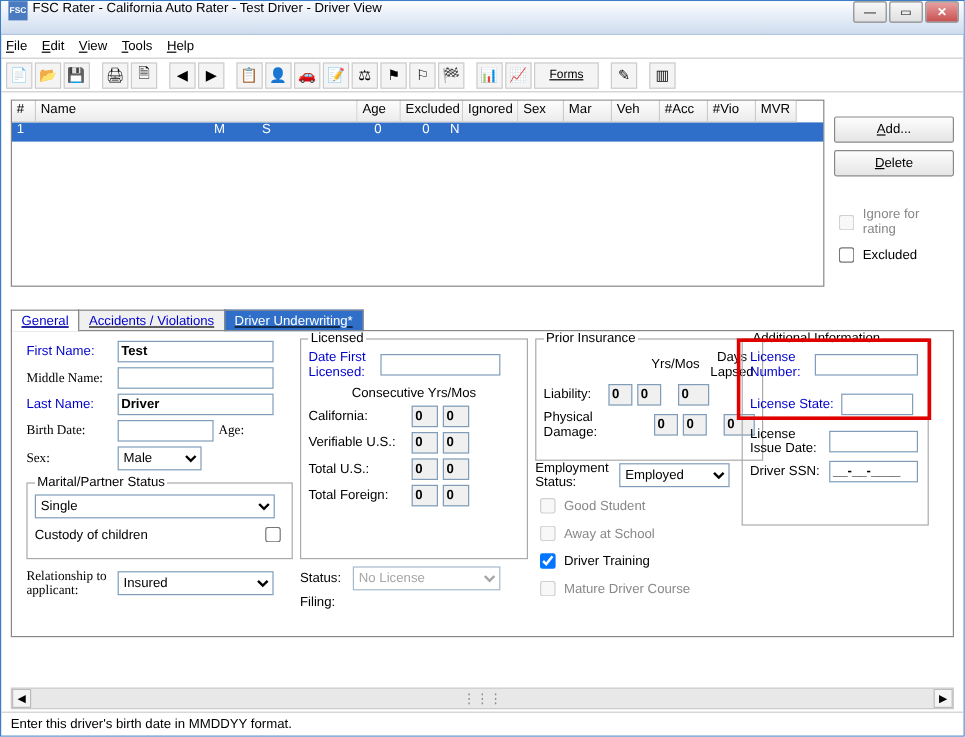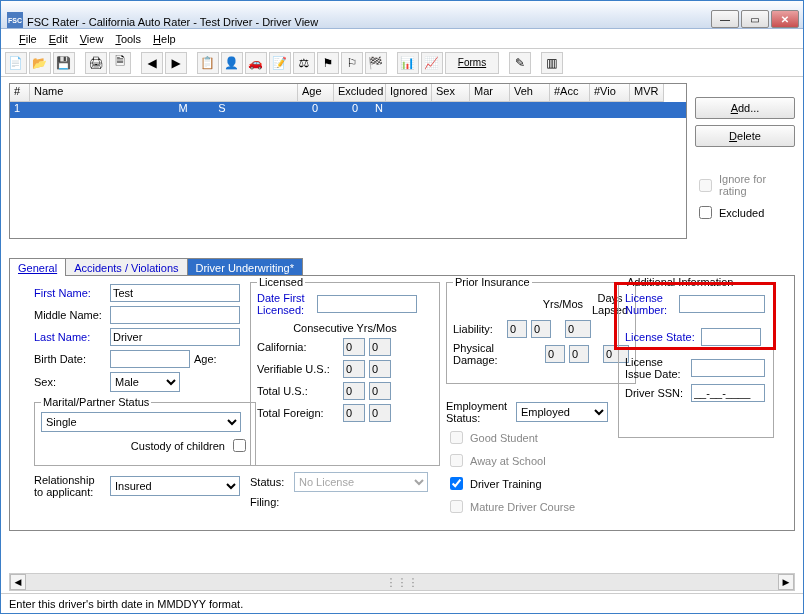--- a/index.html
+++ b/index.html
@@ -1,61 +1,61 @@
 <!DOCTYPE html>
 <html><head>
 <meta charset="utf-8">
 <style>
 * { box-sizing: border-box; font-family: Tahoma, Arial, sans-serif; font-size: 11px; }
 body { margin: 0; padding: 0; background: #fff; }
 .window { width: 804px; height: 614px; border: 1px solid #3b7ec7; background: #fff; display: flex; flex-direction: column; margin: 0; }
-.titlebar { height: 28px; background: linear-gradient(#fdfdfe, #e7eef8 45%, #d0ddee); display: flex; align-items: flex-end; padding: 0 4px 0 6px; border-bottom: 1px solid #a0b8d8; }
+.titlebar { height: 28px; background: linear-gradient(#fdfdfe, #e7eef8 45%, #d0ddee); display: flex; align-items: flex-start; padding: 0 4px 0 6px; border-bottom: 1px solid #a0b8d8; }
 .titlebar .icon { width: 16px; height: 16px; background: #4a7bc0; color: #fff; font-size: 7px; display: flex; align-items: center; justify-content: center; margin-right: 4px; font-weight: bold; }
 .titlebar .title { flex: 1; color: #000; }
 .titlebar .btns { display: flex; gap: 2px; }
 .titlebar .btn { width: 28px; height: 18px; border: 1px solid #888; background: linear-gradient(#f8f8f8,#e0e0e0); display: flex; align-items: center; justify-content: center; border-radius: 2px; font-size: 10px; }
 .titlebar .btn.close { background: linear-gradient(#e9a0a0,#c85050); color:#fff; font-weight:bold; }
-.menubar { height: 20px; display: flex; align-items: center; padding: 0 18px; gap: 12px; border-bottom: 1px solid #ccc; }
+.menubar { height: 20px; display: flex; align-items: center; padding: 0 4px; gap: 12px; border-bottom: 1px solid #ccc; }
 .menubar span u { text-decoration: underline; }
 .toolbar { height: 28px; border-bottom: 1px solid #ccc; display: flex; align-items: center; padding: 0 4px; gap: 2px; }
 .tb { width: 22px; height: 22px; border: 1px solid #ccc; background: #f4f4f4; display: flex; align-items: center; justify-content: center; font-size: 12px; }
 .tb.sep { width: 6px; border: none; background: transparent; }
 .tb.forms { width: 54px; font-size:10px; text-decoration: underline; }
 .content { flex: 1; padding: 6px 8px 0 8px; display: flex; flex-direction: column; }
 .grid-area { display: flex; gap: 8px; height: 156px; }
 .grid { flex: 1; border: 1px solid #888; background: #fff; position: relative; }
 .grid-header { display: flex; height: 18px; }
 .grid-header div { border-right: 1px solid #ccc; border-bottom: 1px solid #ccc; background: linear-gradient(#fdfdfd,#ececec); padding: 1px 4px; overflow: hidden; white-space: nowrap; }
 .grid-row { display: flex; height: 16px; background: #2f6fc9; color: #fff; }
 .grid-row div { padding: 0 4px; overflow: hidden; white-space: nowrap; }
 .c-num{width:20px}.c-name{width:268px}.c-age{width:36px}.c-excl{width:52px}.c-ign{width:46px}.c-sex{width:38px}.c-mar{width:40px}.c-veh{width:40px}.c-nacc{width:40px}.c-nvio{width:40px}.c-mvr{width:34px}
 .side-btns { width: 100px; display: flex; flex-direction: column; gap: 6px; padding-top: 14px; }
 .winbtn { height: 22px; border: 1px solid #888; background: linear-gradient(#fdfdfd,#e5e5e5); border-radius: 2px; }
 .checkrow { display: flex; align-items: center; gap: 4px; color: #888; }
 .checkrow.enabled { color: #000; }
 .checkrow input { width:13px; height:13px; }
-.tabs { margin-top: 18px; display: flex; }
+.tabs { margin-top: 18px; display: flex; text-decoration: underline; }
 .tab { padding: 3px 8px 2px 8px; border: 1px solid #888; border-bottom: none; background: #f0f0f0; margin-right: -1px; position: relative; top: 1px; }
 .tab.active { background: #fff; z-index: 2; }
 .tab.hl { background: #2f6fc9; color: #fff; }
 .tab.link { color: #0000cc; }
 .panel { border: 1px solid #888; padding: 8px; min-height: 256px; position: relative; }
 .row { display: flex; align-items: center; margin-bottom: 4px; gap: 4px; }
 .lbl { color: #0000cc; }
-.lbl.bk { color: #000; }
-.inp { height: 18px; border: 1px solid #7f9db9; background: #fff; padding: 0 2px; }
+.lbl.bk { color: #000; font-family: Liberation Serif, serif; }
+.inp { height: 18px; border: 1px solid #7f9db9; background: #fff; padding: 0 2px; font-weight: bold; }
 .inp.ro { background: #f0f0f0; }
 .sel { height: 20px; border: 1px solid #7f9db9; background: #fff; }
 fieldset { border: 1px solid #aaa; margin: 0; padding: 4px 6px 6px 6px; }
 .redbox { position: absolute; border: 3px solid #e00000; pointer-events: none; }
 .statusbar { height: 20px; border-top: 1px solid #ccc; padding: 2px 8px; display:flex; align-items:center; }
 .scrolltrack { height: 18px; margin: 6px 8px 2px 8px; background: #e8e8e8; border: 1px solid #ccc; position: relative; display:flex; align-items:center; }
 .scrolltrack .arrow { width: 16px; height: 16px; background: #f4f4f4; border:1px solid #bbb; display:flex;align-items:center;justify-content:center;font-size:9px;}
 .scrolltrack .thumb { flex:1; height: 16px; display:flex;align-items:center;justify-content:center; color:#888;}
-.panel .grp-name { position:absolute; left:24px; top:8px; width:222px; }
+.panel .grp-name { position:absolute; left:12px; top:8px; width:222px; }
 .panel .grp-lic { position:absolute; left:240px; top:0px; width:190px; }
 .panel .grp-prior { position:absolute; left:436px; top:0px; width:166px; }
 .panel .grp-addl { position:absolute; left:608px; top:0px; width:156px; }
 </style>
 </head>
 <body>
 
 <div class="window">
   <div class="titlebar">
     <div class="icon">FSC</div>
@@ -174,21 +174,21 @@
             <input class="inp" style="width: 80px;">
             <span class="lbl bk">Age:</span>
           </div>
         <div class="row">
             <span class="lbl bk" style="width:72px">Sex:</span>
             <select class="sel" style="width:70px"><option>Male</option></select>
           </div>
         <fieldset>
           <legend>Marital/Partner Status</legend>
           <select class="sel" style="width:200px"><option>Single</option></select>
-          <div class="row" style="margin-top:4px;justify-content:flex-end">
+          <div class="row" style="margin-top:4px;justify-content:space-between">
               <span>Custody of children</span>
               <input type="checkbox" style="">
             </div>
         </fieldset>
         <div class="row" style="margin-top:8px">
             <span class="lbl bk" style="width:72px">Relationship to applicant:</span>
             <select class="sel" style="width:130px"><option>Insured</option></select>
           </div>
       </div>
 
@@ -218,21 +218,21 @@
               <input class="inp ro" style="width: 22px;" value="0">
             </div>
           <div class="row">
               <span style="width:82px">Total Foreign:</span>
               <input class="inp ro" style="width: 22px;" value="0">
               <input class="inp ro" style="width: 22px;" value="0">
             </div>
         </fieldset>
         <div class="row" style="margin-top:6px">
             <span style="width:40px">Status:</span>
-            <select class="sel" style="width:134px" disabled=""><option>No License</option></select>
+            <select class="sel" style="width:123px" disabled=""><option>No License</option></select>
           </div>
         <div class="row">
             <span style="width:40px">Filing:</span>
           </div>
       </div>
 
       <div class="grp-prior">
         <fieldset style="height:108px">
           <legend>Prior Insurance</legend>
           <div class="row" style="justify-content:flex-end;gap:8px">
@@ -247,21 +247,21 @@
               <input class="inp ro" style="width: 26px;" value="0">
             </div>
           <div class="row">
               <span style="width:88px">Physical Damage:</span>
               <input class="inp ro" style="width: 20px;" value="0">
               <input class="inp ro" style="width: 20px;" value="0">
               <span style="width:6px"></span>
               <input class="inp ro" style="width: 26px;" value="0">
             </div>
         </fieldset>
-        <div class="row" style="margin-top:16px">
+        <div class="row" style="margin-top:0">
             <span style="width:66px">Employment Status:</span>
             <select class="sel" style="width:92px"><option>Employed</option></select>
           </div>
         <label class="row" style="color:#888">
             <input type="checkbox" disabled="" style="">
             <span>Good Student</span>
           </label>
         <label class="row" style="color:#888">
             <input type="checkbox" disabled="" style="">
             <span>Away at School</span>

